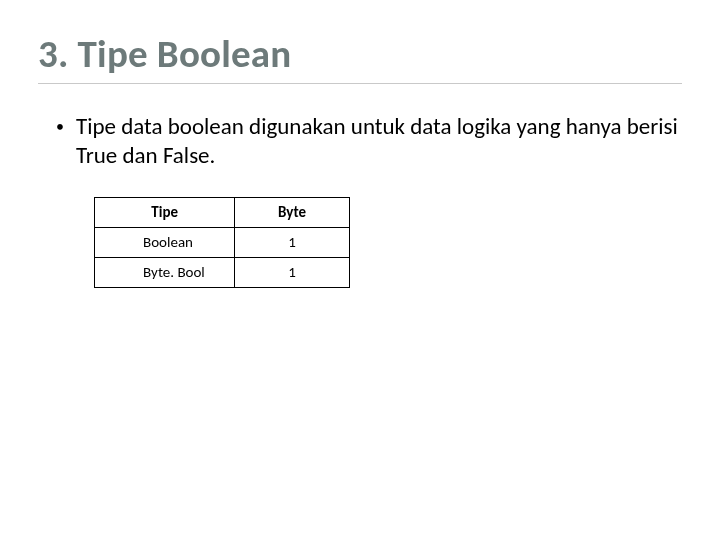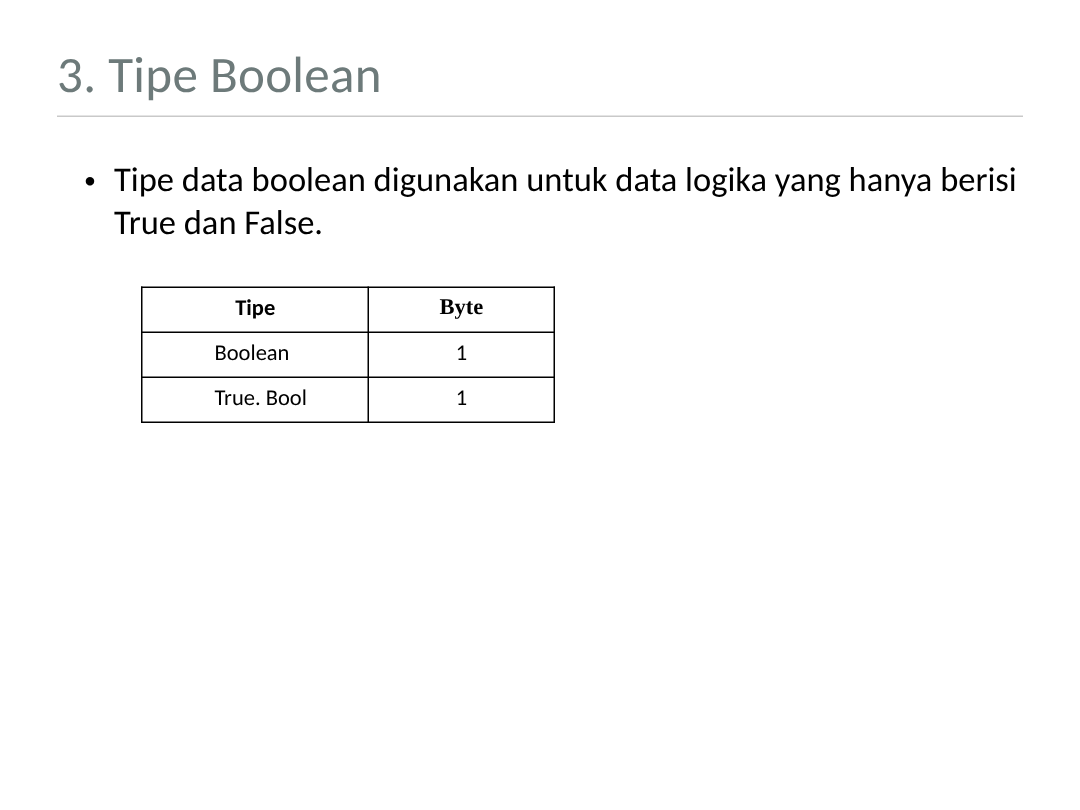--- a/index.html
+++ b/index.html
@@ -9,22 +9,22 @@
     background: #ffffff;
     font-family: Calibri, "Segoe UI", Arial, sans-serif;
     color: #000;
     position: relative;
     overflow: hidden;
   }
   .slide {
     padding: 30px 38px 0 38px;
   }
   .title {
-    font-size: 34px;
-    font-weight: 400;
+    font-size: 39px;
+    font-weight: 700;
     color: #6d7a7a;
     letter-spacing: 0.2px;
     padding-bottom: 6px;
     border-bottom: 1px solid #c9c9c9;
     margin-bottom: 28px;
   }
   .bullet-block {
     padding-left: 18px;
   }
   .bullet {
@@ -42,35 +42,35 @@
   }
   .bullet .txt {
     flex: 1;
   }
   .table-wrap {
     margin-top: 26px;
     padding-left: 56px;
   }
   table {
     border-collapse: collapse;
-    width: 276px;
+    width: 256px;
     font-size: 15px;
   }
   th, td {
     border: 1px solid #000;
     padding: 5px 8px 6px 8px;
     vertical-align: middle;
   }
   th {
     font-weight: 700;
     text-align: center;
     background: #fff;
   }
   th.col-tipe { width: 55%; }
-  th.col-byte { width: 45%; font-family: Liberation Serif, serif; }
+  th.col-byte { width: 45%; }
   td.col-tipe { text-align: left; padding-left: 48px; }
   td.col-byte { text-align: center; }
 </style>
 </head>
 <body>
 
 <div class="slide">
 
   <h1 class="title">3. Tipe Boolean</h1>
 
@@ -88,20 +88,20 @@
           <th class="col-tipe">Tipe</th>
           <th class="col-byte">Byte</th>
         </tr>
       </thead>
       <tbody>
         <tr>
           <td class="col-tipe">Boolean</td>
           <td class="col-byte">1</td>
         </tr>
         <tr>
-          <td class="col-tipe">True. Bool</td>
+          <td class="col-tipe">Byte. Bool</td>
           <td class="col-byte">1</td>
         </tr>
       </tbody>
     </table>
   </div>
 
 </div>
 
 </body></html>

